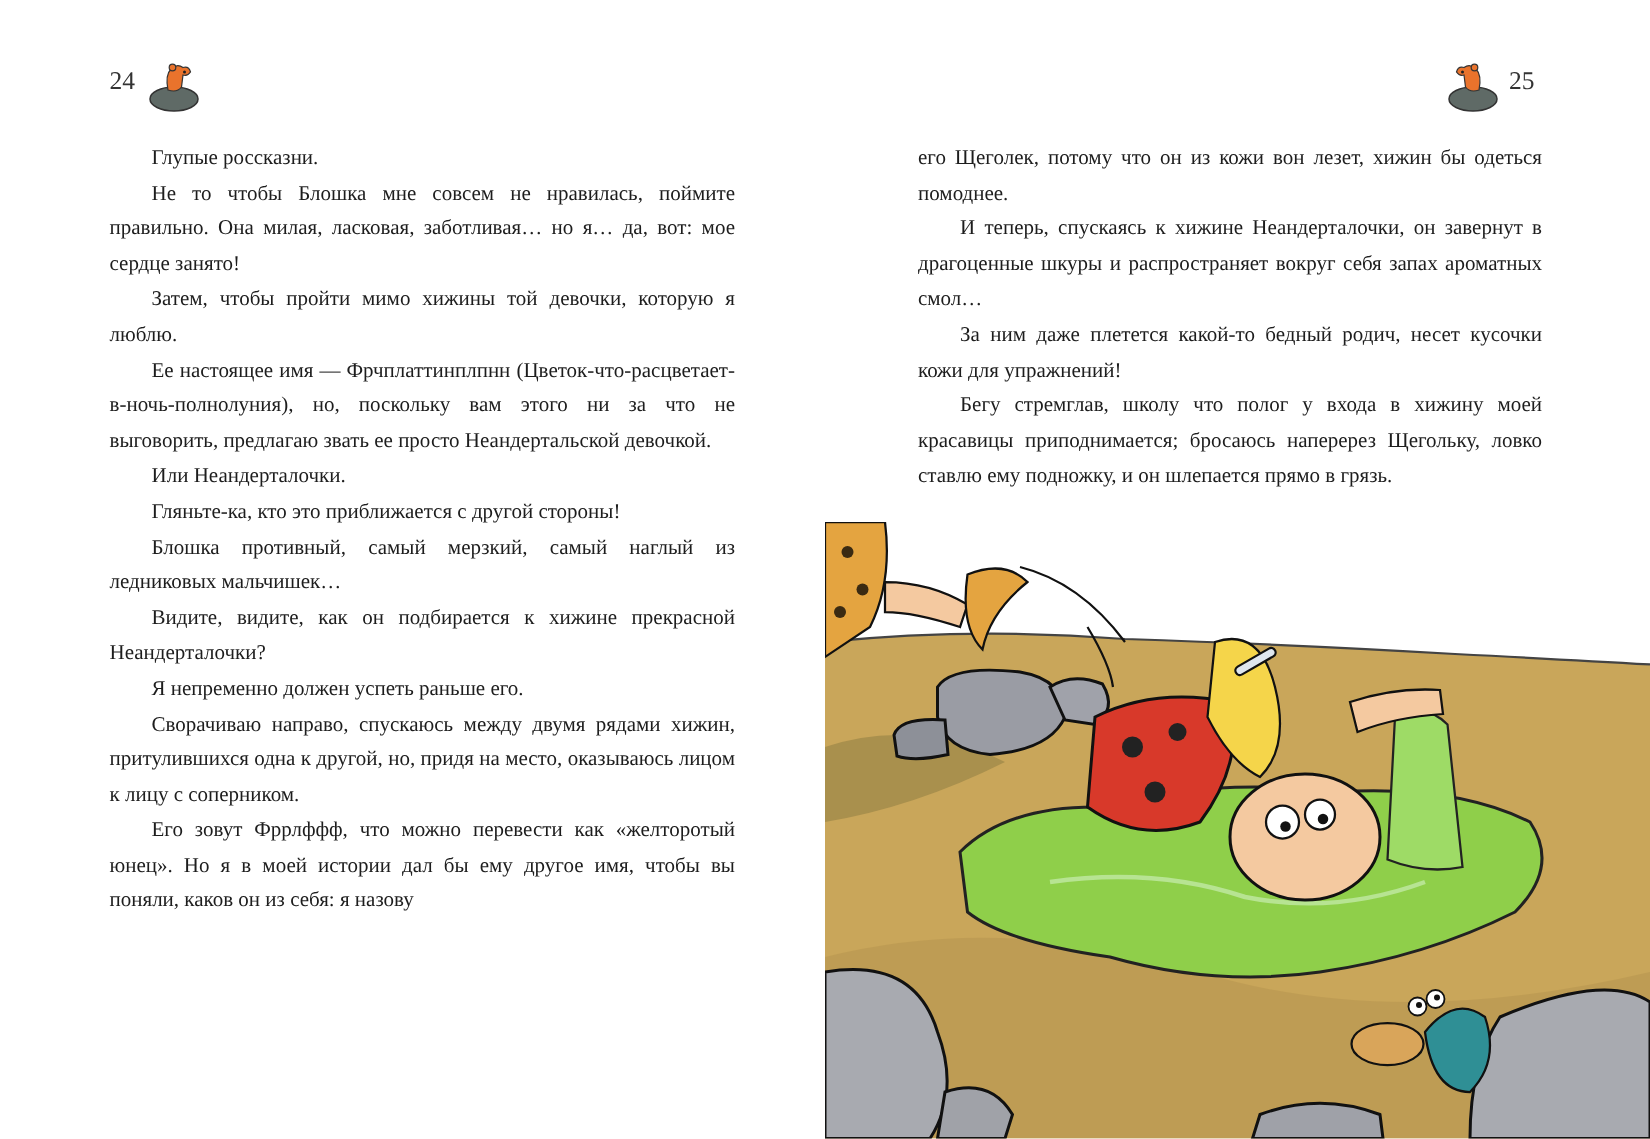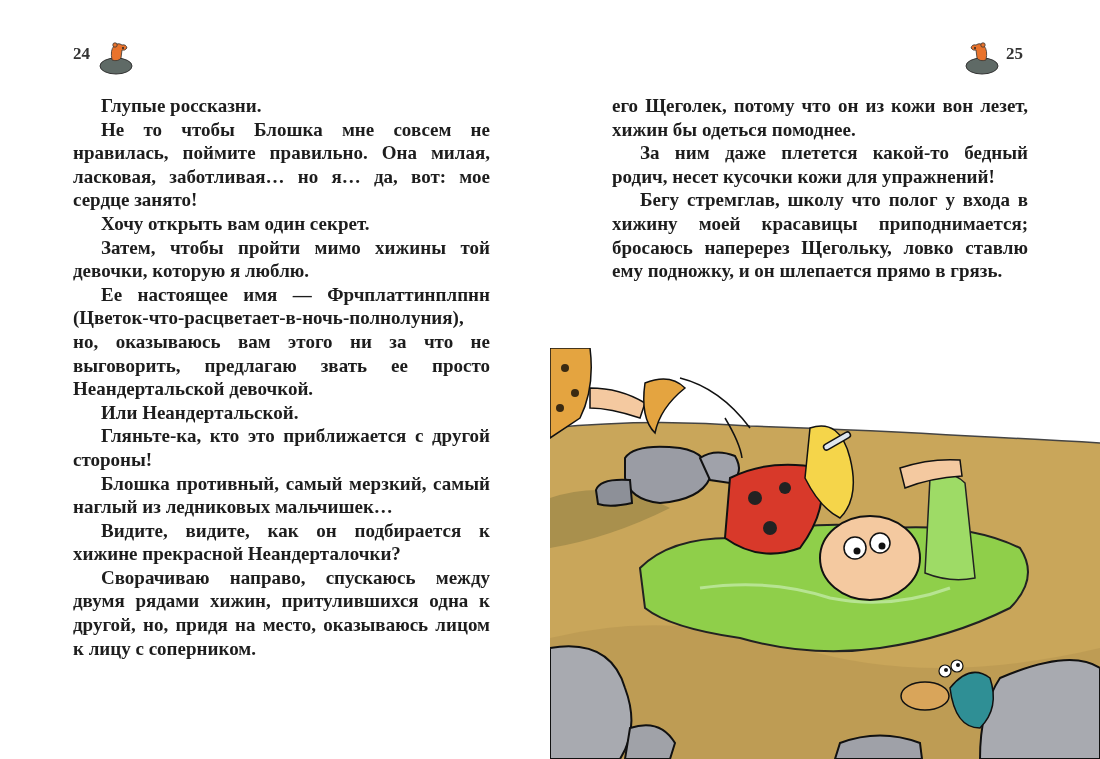--- a/index.html
+++ b/index.html
@@ -1,32 +1,32 @@
 <!DOCTYPE html>
 <html><head>
 <meta charset="utf-8">
 <style>
   html, body { margin: 0; padding: 0; }
   body {
     width: 1100px; height: 759px; overflow: hidden; background: #ffffff;
     position: relative; font-family: "Liberation Serif", "DejaVu Serif", serif; color: #1d1d1d;
   }
   .spread { position: absolute; inset: 0; }
-  .page { position: absolute; top: 0; height: 759px; font-weight: bold; }
+  .page { position: absolute; top: 0; height: 759px; }
   .page-left { left: 0; width: 550px; }
   .page-right { left: 550px; width: 550px; }
 
   .folio { position: absolute; top: 44px; font-size: 17px; font-family: "Liberation Serif", serif; color: #333; }
   .folio-left { left: 73px; }
   .folio-right { left: 456px; }
   .mascot { position: absolute; top: 36px; width: 40px; height: 40px; }
   .mascot-left { left: 96px; }
   .mascot-right { left: 412px; }
 
-  .text-block { position: absolute; font-size: 19px; line-height: 23.6px; }
+  .text-block { position: absolute; font-size: 14px; line-height: 23.6px; }
   .left-text { left: 73px; top: 94px; width: 417px; }
   .right-text { left: 62px; top: 94px; width: 416px; }
   .text-block p { margin: 0; text-align: justify; text-indent: 28px; hyphens: manual; }
   .text-block p.noindent { text-indent: 0; }
 
   .illustration { position: absolute; left: 0; top: 348px; width: 550px; height: 411px; }
 </style>
 </head>
 <body>
 
@@ -37,42 +37,44 @@
     <svg class="mascot mascot-left" viewBox="0 0 40 40">
       <ellipse cx="20" cy="30" rx="16" ry="8" fill="#5f6a66" stroke="#333" stroke-width="1"></ellipse>
       <path d="M16 24 Q14 14 18 10 Q22 6 26 9 Q30 8 31 12 Q29 15 26 14 L25 22 Q22 26 16 24Z" fill="#e9732c" stroke="#333" stroke-width="0.8"></path>
       <circle cx="19" cy="9" r="2.2" fill="#e9732c" stroke="#333" stroke-width="0.8"></circle>
       <circle cx="27" cy="12" r="1" fill="#222"></circle>
     </svg>
 
     <div class="text-block left-text">
       <p>Глупые россказни.</p>
       <p>Не то чтобы Блошка мне совсем не нравилась, поймите правильно. Она милая, ласковая, заботливая… но я… да, вот: мое сердце занято!</p>
-      <p>Хочу открыть вам один секрет.</p>
       <p>Затем, чтобы пройти мимо хижины той девочки, которую я люблю.</p>
-      <p>Ее настоящее имя — Фрчплаттинплпнн (Цветок-что-расцветает-в-ночь-полнолуния), но, оказываюсь вам этого ни за что не выговорить, предлагаю звать ее просто Неандертальской девочкой.</p>
-      <p>Или Неандертальской.</p>
+      <p>Ее настоящее имя — Фрчплаттинплпнн (Цветок-что-расцветает-в-ночь-полнолуния), но, поскольку вам этого ни за что не выговорить, предлагаю звать ее просто Неандертальской девочкой.</p>
+      <p>Или Неандерталочки.</p>
       <p>Гляньте-ка, кто это приближается с другой стороны!</p>
       <p>Блошка противный, самый мерзкий, самый наглый из ледниковых мальчишек…</p>
       <p>Видите, видите, как он подбирается к хижине прекрасной Неандерталочки?</p>
+      <p>Я непременно должен успеть раньше его.</p>
       <p>Сворачиваю направо, спускаюсь между двумя рядами хижин, притулившихся одна к другой, но, придя на место, оказываюсь лицом к лицу с соперником.</p>
+      <p>Его зовут Фррлффф, что можно перевести как «желторотый юнец». Но я в моей истории дал бы ему другое имя, чтобы вы поняли, каков он из себя: я назову</p>
     </div>
   </div>
 
   <div class="page page-right">
     <svg class="mascot mascot-right" viewBox="0 0 40 40">
       <ellipse cx="20" cy="30" rx="16" ry="8" fill="#5f6a66" stroke="#333" stroke-width="1"></ellipse>
       <path d="M24 24 Q26 14 22 10 Q18 6 14 9 Q10 8 9 12 Q11 15 14 14 L15 22 Q18 26 24 24Z" fill="#e9732c" stroke="#333" stroke-width="0.8"></path>
       <circle cx="21" cy="9" r="2.2" fill="#e9732c" stroke="#333" stroke-width="0.8"></circle>
       <circle cx="13" cy="12" r="1" fill="#222"></circle>
     </svg>
     <span class="folio folio-right">25</span>
 
     <div class="text-block right-text">
       <p class="noindent">его Щеголек, потому что он из кожи вон лезет, хижин бы одеться помоднее.</p>
+      <p>И теперь, спускаясь к хижине Неандерталочки, он завернут в драгоценные шкуры и распространяет вокруг себя запах ароматных смол…</p>
       <p>За ним даже плетется какой-то бедный родич, несет кусочки кожи для упражнений!</p>
       <p>Бегу стремглав, школу что полог у входа в хижину моей красавицы приподнимается; бросаюсь наперерез Щегольку, ловко ставлю ему подножку, и он шлепается прямо в грязь.</p>
     </div>
 
     <svg class="illustration" viewBox="0 0 550 411">
 
       <path d="M0 80 Q100 70 200 78 Q320 82 420 88 Q500 92 550 95 L550 411 L0 411Z" fill="#c9a65a"></path>
       <path d="M0 150 Q60 130 120 160 Q60 190 0 200Z" fill="#8a7a40" opacity="0.5"></path>
       <path d="M0 290 Q120 260 250 300 Q380 340 550 300 L550 411 L0 411Z" fill="#b89650" opacity="0.6"></path>
       <path d="M0 80 Q100 70 200 78 Q320 82 420 88 Q500 92 550 95" fill="none" stroke="#444" stroke-width="1.5"></path>

